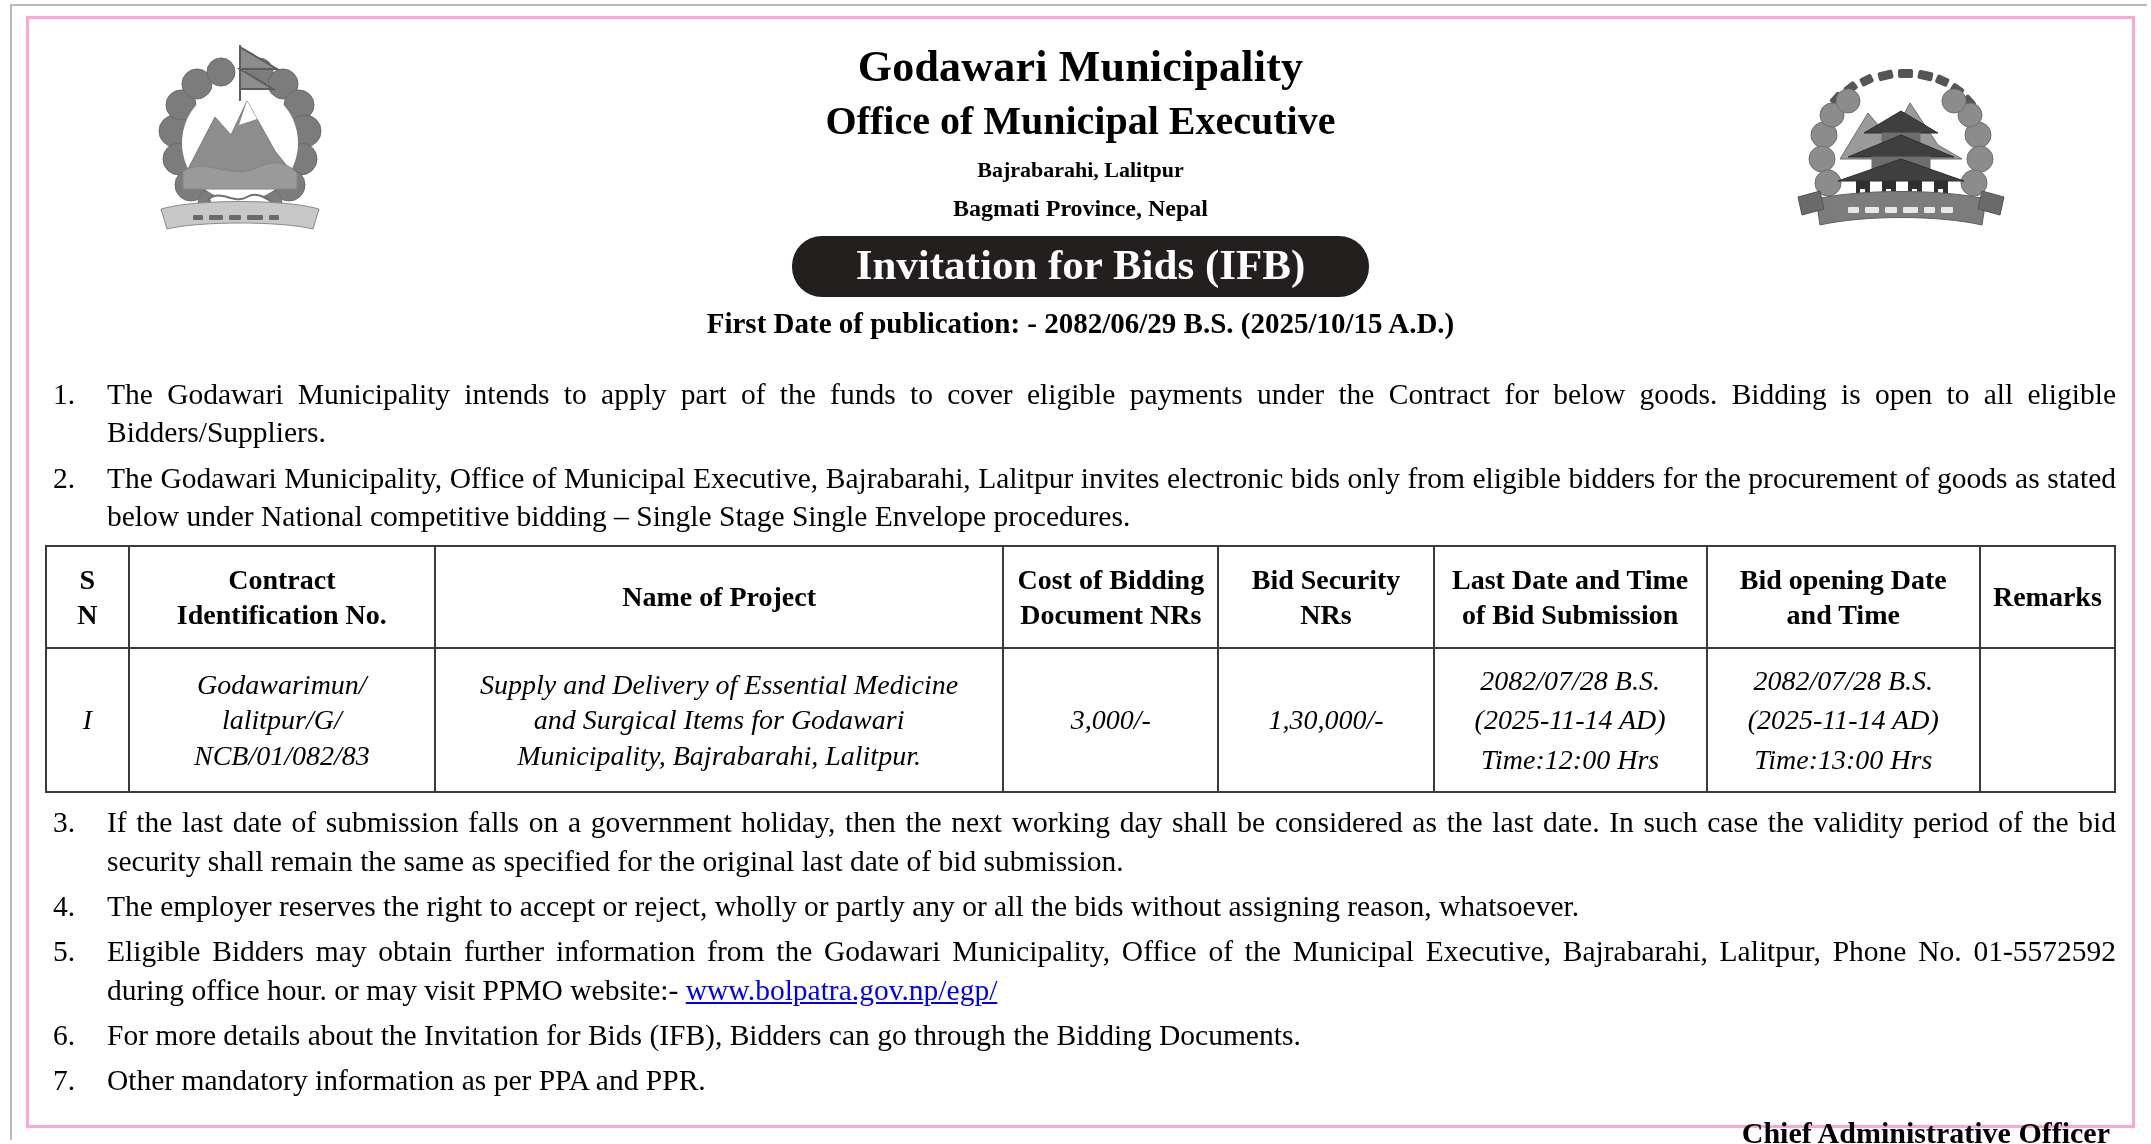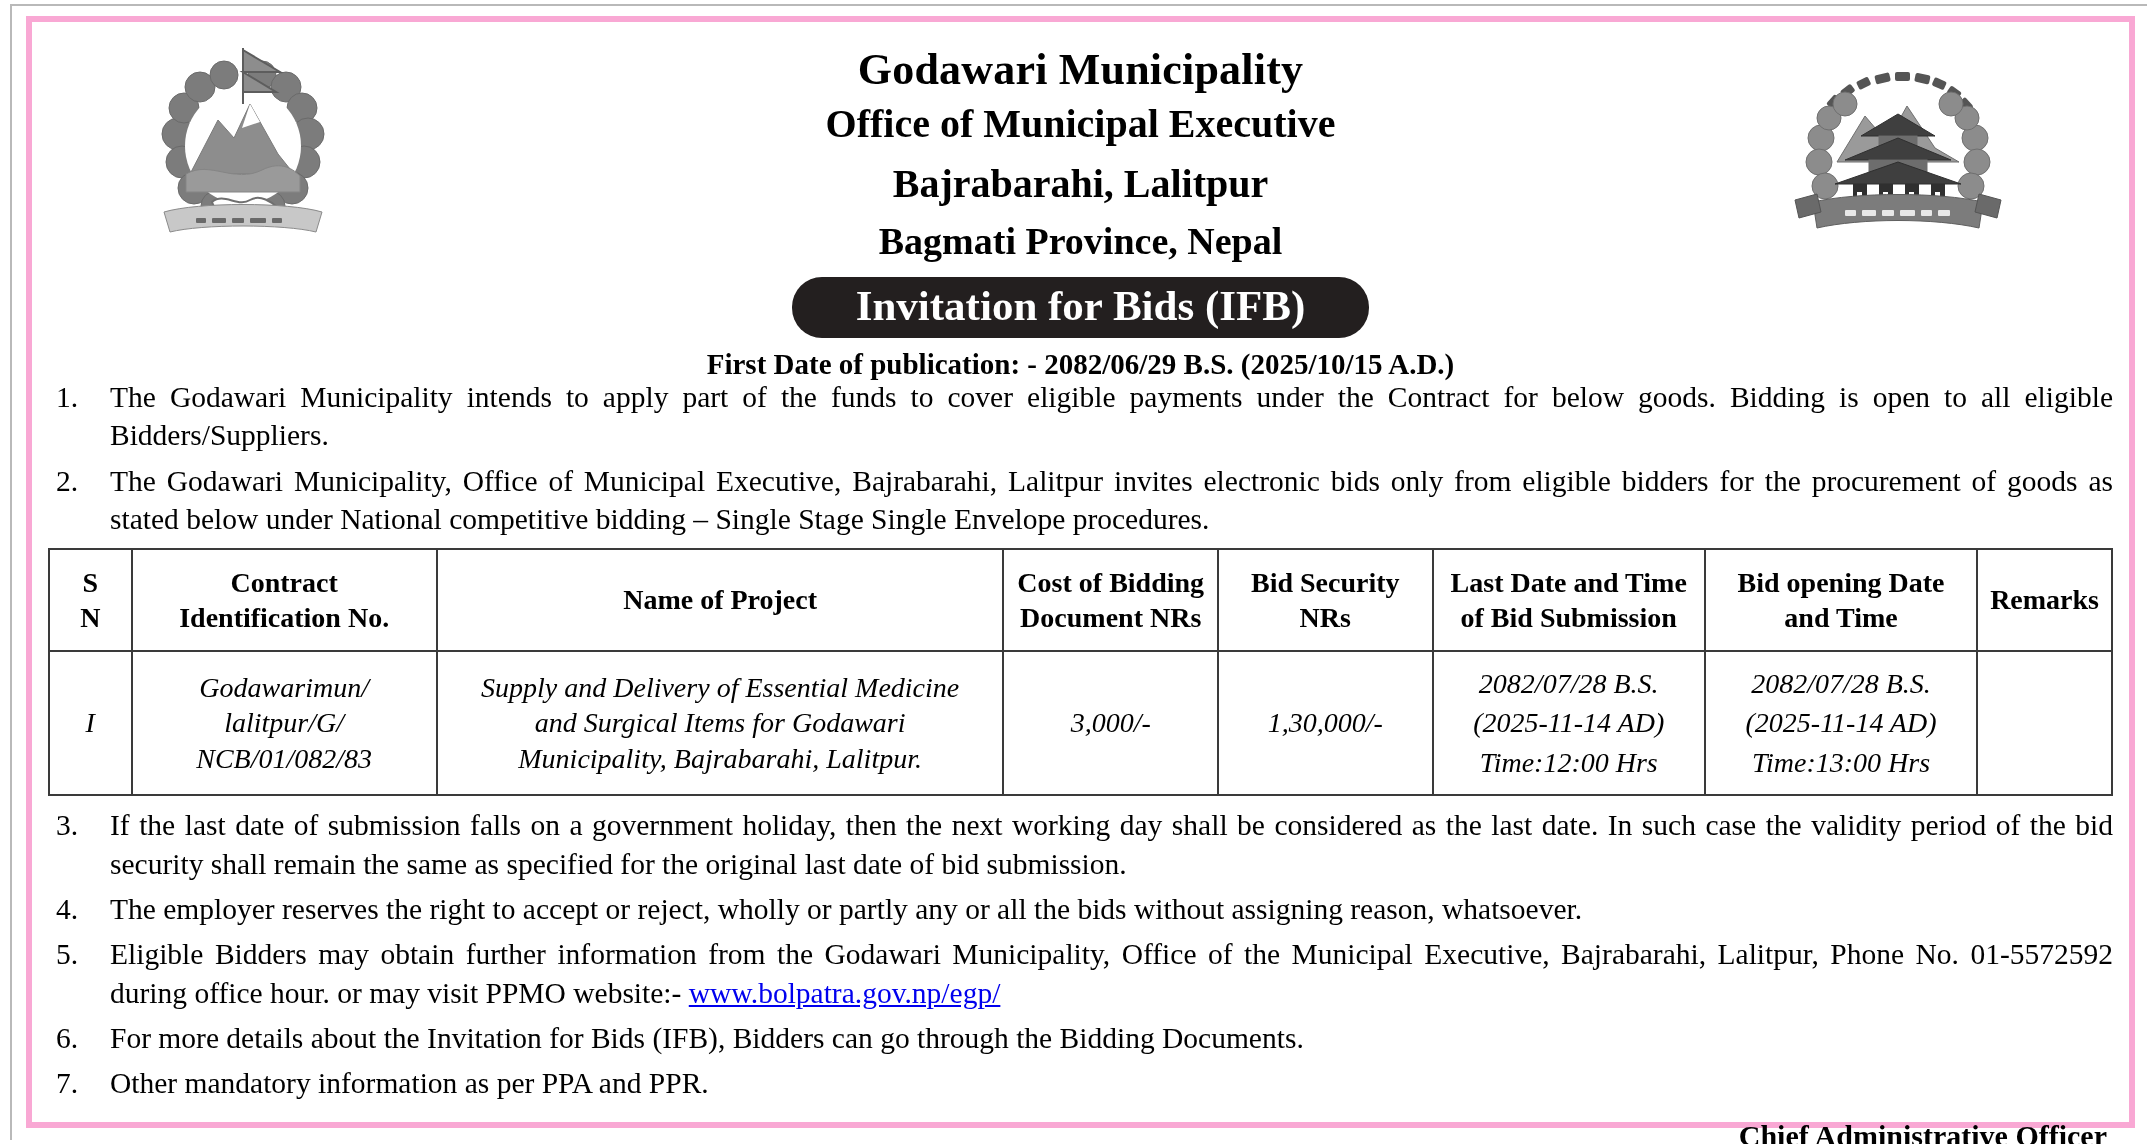--- a/index.html
+++ b/index.html
@@ -31,21 +31,21 @@
     box-sizing: border-box;
     pointer-events: none;
   }
   
   #frame {
     position: absolute;
     left: 26px;
     top: 16px;
     width: 2109px;
     height: 1112px;
-    border: 6px solid #f9a8d4;
+    border: 3px solid #f9a8d4;
     background: #ffffff;
     box-sizing: border-box;
   }
   #inner {
     position: absolute;
     inset: 0;
     padding: 8px 16px 6px 16px;
     box-sizing: border-box;
   }
 
@@ -72,26 +72,26 @@
     letter-spacing: .2px;
     line-height: 1.18;
   }
   .org-sub {
     font-size: 40px;
     font-weight: bold;
     line-height: 1.2;
     margin-top: 4px;
   }
   .org-line3 {
-    font-size: 40px;
+    font-size: 22px;
     font-weight: bold;
     margin-top: 12px;
   }
   .org-line4 {
-    font-size: 38px;
+    font-size: 24px;
     font-weight: bold;
     margin-top: 12px;
   }
   .ifb-banner {
     display: inline-block;
     background: #231f1f;
     color: #ffffff;
     font-size: 43px;
     font-weight: bold;
     padding: 4px 64px 8px 64px;

